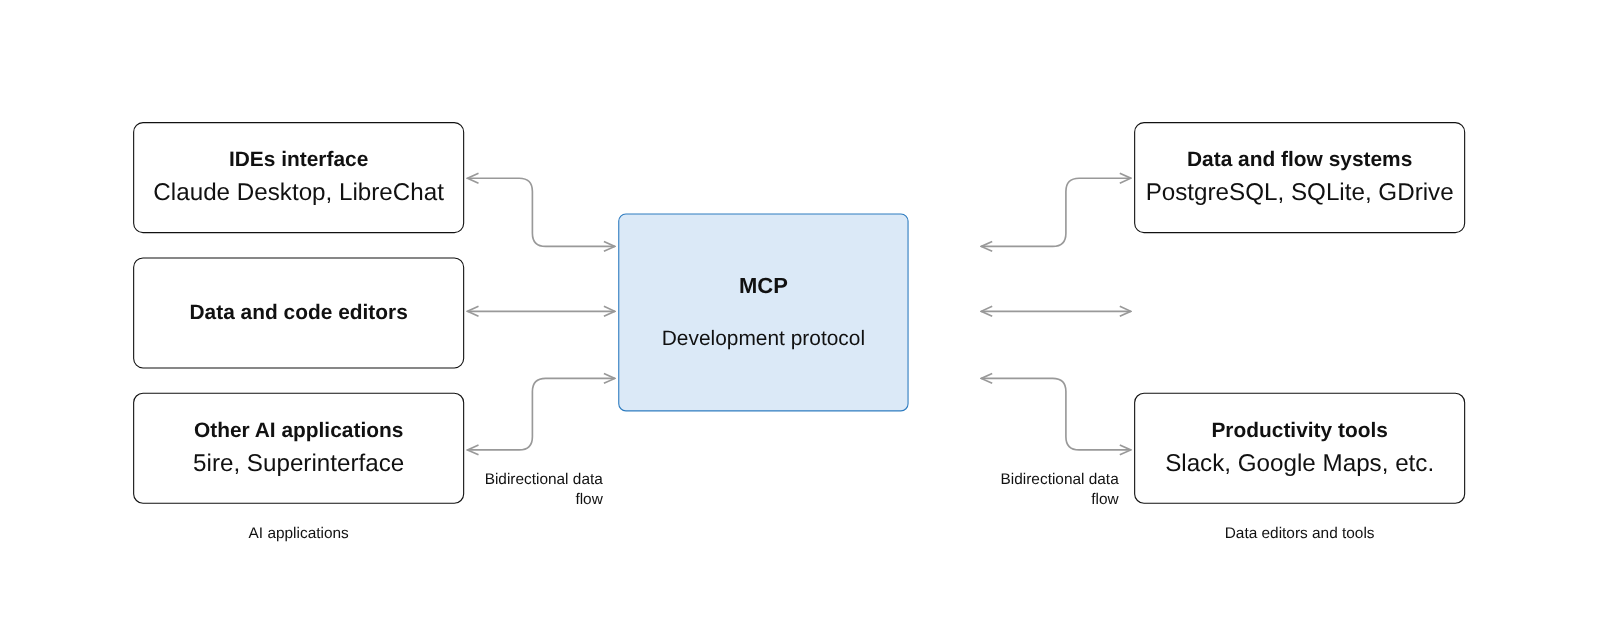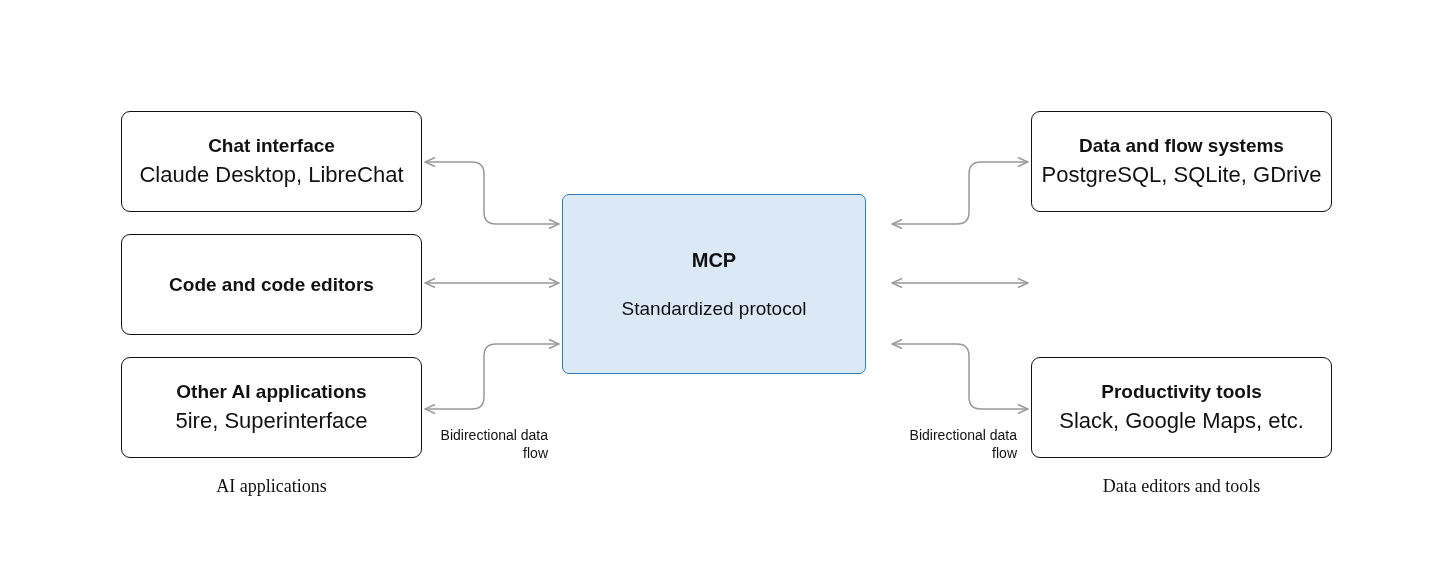--- a/index.html
+++ b/index.html
@@ -33,35 +33,34 @@
   }
   .node .title{font-weight:bold;font-size:19px;line-height:1.25;}
   .node .subtitle{font-size:22px;line-height:1.25;}
   .side-box{left:0;width:301px;height:101px;}
   .col-left{left:121px;}
   .col-right{left:1031px;}
   .row-1{top:111px;}
   .row-2{top:234px;}
   .row-3{top:357px;}
   .center-box{
-    left:562px;top:194px;width:304px;height:180px;
+    left:562px;top:194px;width:264px;height:180px;
     background:var(--center-fill);
     border:1.6px solid var(--center-border);
     border-radius:7px;
     gap:24px;
   }
   .center-box .title{font-size:20px;}
   .center-box .subtitle{font-size:19px;}
   .caption{
     position:absolute;
     width:301px;
     top:476px;
     text-align:center;
-    font-size:18px;
-    font-family:Liberation Serif, serif;
+    font-size:14px;
   }
   .caption.left{left:121px;}
   .caption.right{left:1031px;}
   .flow-label{
     position:absolute;
     width:112px;
     top:426px;
     text-align:right;
     font-size:14px;
     line-height:1.3;
@@ -97,34 +96,34 @@
     </defs>
     <path class="conn" marker-start="url(#arrow)" marker-end="url(#arrow)" d="M 425 162 H 472 Q 484 162 484 174 V 212 Q 484 224 496 224 H 559"></path>
     <path class="conn" marker-start="url(#arrow)" marker-end="url(#arrow)" d="M 425 283 H 559"></path>
     <path class="conn" marker-start="url(#arrow)" marker-end="url(#arrow)" d="M 425 409 H 472 Q 484 409 484 397 V 356 Q 484 344 496 344 H 559"></path>
     <path class="conn" marker-start="url(#arrow)" marker-end="url(#arrow)" d="M 892 224 H 957 Q 969 224 969 212 V 174 Q 969 162 981 162 H 1028"></path>
     <path class="conn" marker-start="url(#arrow)" marker-end="url(#arrow)" d="M 892 283 H 1028"></path>
     <path class="conn" marker-start="url(#arrow)" marker-end="url(#arrow)" d="M 892 344 H 957 Q 969 344 969 356 V 397 Q 969 409 981 409 H 1028"></path>
   </svg>
 
   <div class="node side-box col-left row-1">
-    <div class="title">Chat interface</div>
+    <div class="title">IDEs interface</div>
     <div class="subtitle">Claude Desktop, LibreChat</div>
   </div>
   <div class="node side-box col-left row-2">
-    <div class="title">Code and code editors</div>
+    <div class="title">Data and code editors</div>
   </div>
   <div class="node side-box col-left row-3">
     <div class="title">Other AI applications</div>
     <div class="subtitle">5ire, Superinterface</div>
   </div>
 
   <div class="node center-box">
     <div class="title">MCP</div>
-    <div class="subtitle">Standardized protocol</div>
+    <div class="subtitle">Development protocol</div>
   </div>
 
   <div class="node side-box col-right row-1">
     <div class="title">Data and flow systems</div>
     <div class="subtitle">PostgreSQL, SQLite, GDrive</div>
   </div>
   <div class="node side-box col-right row-3">
     <div class="title">Productivity tools</div>
     <div class="subtitle">Slack, Google Maps, etc.</div>
   </div>

